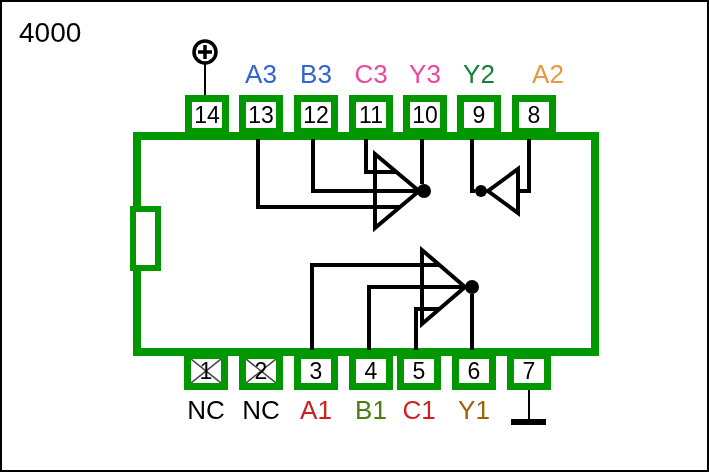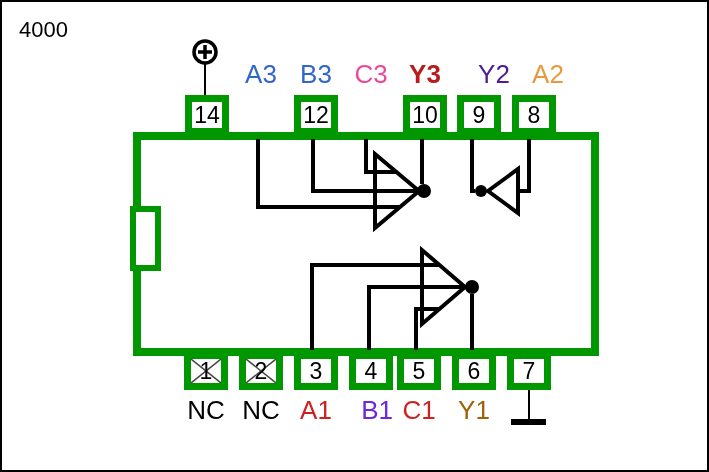--- a/index.html
+++ b/index.html
@@ -11,21 +11,21 @@
     position:relative;
     width:709px;height:472px;
     background:#ffffff;
     border:2px solid #000;
     box-sizing:border-box;
     overflow:hidden;
     font-family:"Liberation Sans", sans-serif;
   }
   .title{
     position:absolute;left:17px;top:15px;
-    font-size:22px;color:#000;
+    font-size:28px;color:#000;
   }
   .chip-body{
     position:absolute;left:131px;top:130px;width:466px;height:224px;
     border:8px solid var(--green);
     background:#fff;
     box-sizing:border-box;
   }
   .chip-notch{
     position:absolute;left:128px;top:204px;width:31px;height:65px;
     border:6px solid var(--green);
@@ -112,23 +112,33 @@
       <path class="thin" d="M527,388 V418"></path>
       <path class="bar" d="M509,420 H544"></path>
     </g>
   </svg>
 
   <div class="pin pin-top" style="left:183px">
     <div class="pin-inner">
         <span class="pin-num">14</span>
       </div>
   </div>
+  <div class="pin pin-top" style="left:237px">
+    <div class="pin-inner">
+        <span class="pin-num">13</span>
+      </div>
+  </div>
   <div class="pin pin-top" style="left:292px">
     <div class="pin-inner">
         <span class="pin-num">12</span>
+      </div>
+  </div>
+  <div class="pin pin-top" style="left:347px">
+    <div class="pin-inner">
+        <span class="pin-num">11</span>
       </div>
   </div>
   <div class="pin pin-top" style="left:401px">
     <div class="pin-inner">
         <span class="pin-num">10</span>
       </div>
   </div>
   <div class="pin pin-top" style="left:455px">
     <div class="pin-inner">
         <span class="pin-num">9</span>
@@ -180,24 +190,24 @@
   </div>
   <div class="pin pin-bottom" style="left:505px">
     <div class="pin-inner">
         <span class="pin-num">7</span>
       </div>
   </div>
 
   <div class="pin-label label-top" style="left: 237px; color: rgb(51, 102, 204);">A3</div>
   <div class="pin-label label-top" style="left: 292px; color: rgb(51, 102, 204);">B3</div>
   <div class="pin-label label-top" style="left: 347px; color: #ec4899;">C3</div>
-  <div class="pin-label label-top" style="left: 401px; color: #b91c1c; font-weight: bold;">Y3</div>
-  <div class="pin-label label-top" style="left: 470px; color: #4c1d95;">Y2</div>
+  <div class="pin-label label-top" style="left: 401px; color: #ec4899;">Y3</div>
+  <div class="pin-label label-top" style="left: 455px; color: #15803d;">Y2</div>
   <div class="pin-label label-top" style="left: 524px; color: rgb(232, 153, 63);">A2</div>
 
   <div class="pin-label label-bottom" style="left: 182px; color: rgb(0, 0, 0);">NC</div>
   <div class="pin-label label-bottom" style="left: 237px; color: rgb(0, 0, 0);">NC</div>
   <div class="pin-label label-bottom" style="left: 292px; color: rgb(204, 34, 34); text-align: center;">A1</div>
-  <div class="pin-label label-bottom" style="left: 347px; color: #6d28d9; text-align: right;">B1</div>
+  <div class="pin-label label-bottom" style="left: 347px; color: #4d7c0f;">B1</div>
   <div class="pin-label label-bottom" style="left: 395px; color: rgb(204, 34, 34);">C1</div>
   <div class="pin-label label-bottom" style="left: 450px; color: #a16207;">Y1</div>
 
 </div>
 
 </body></html>

